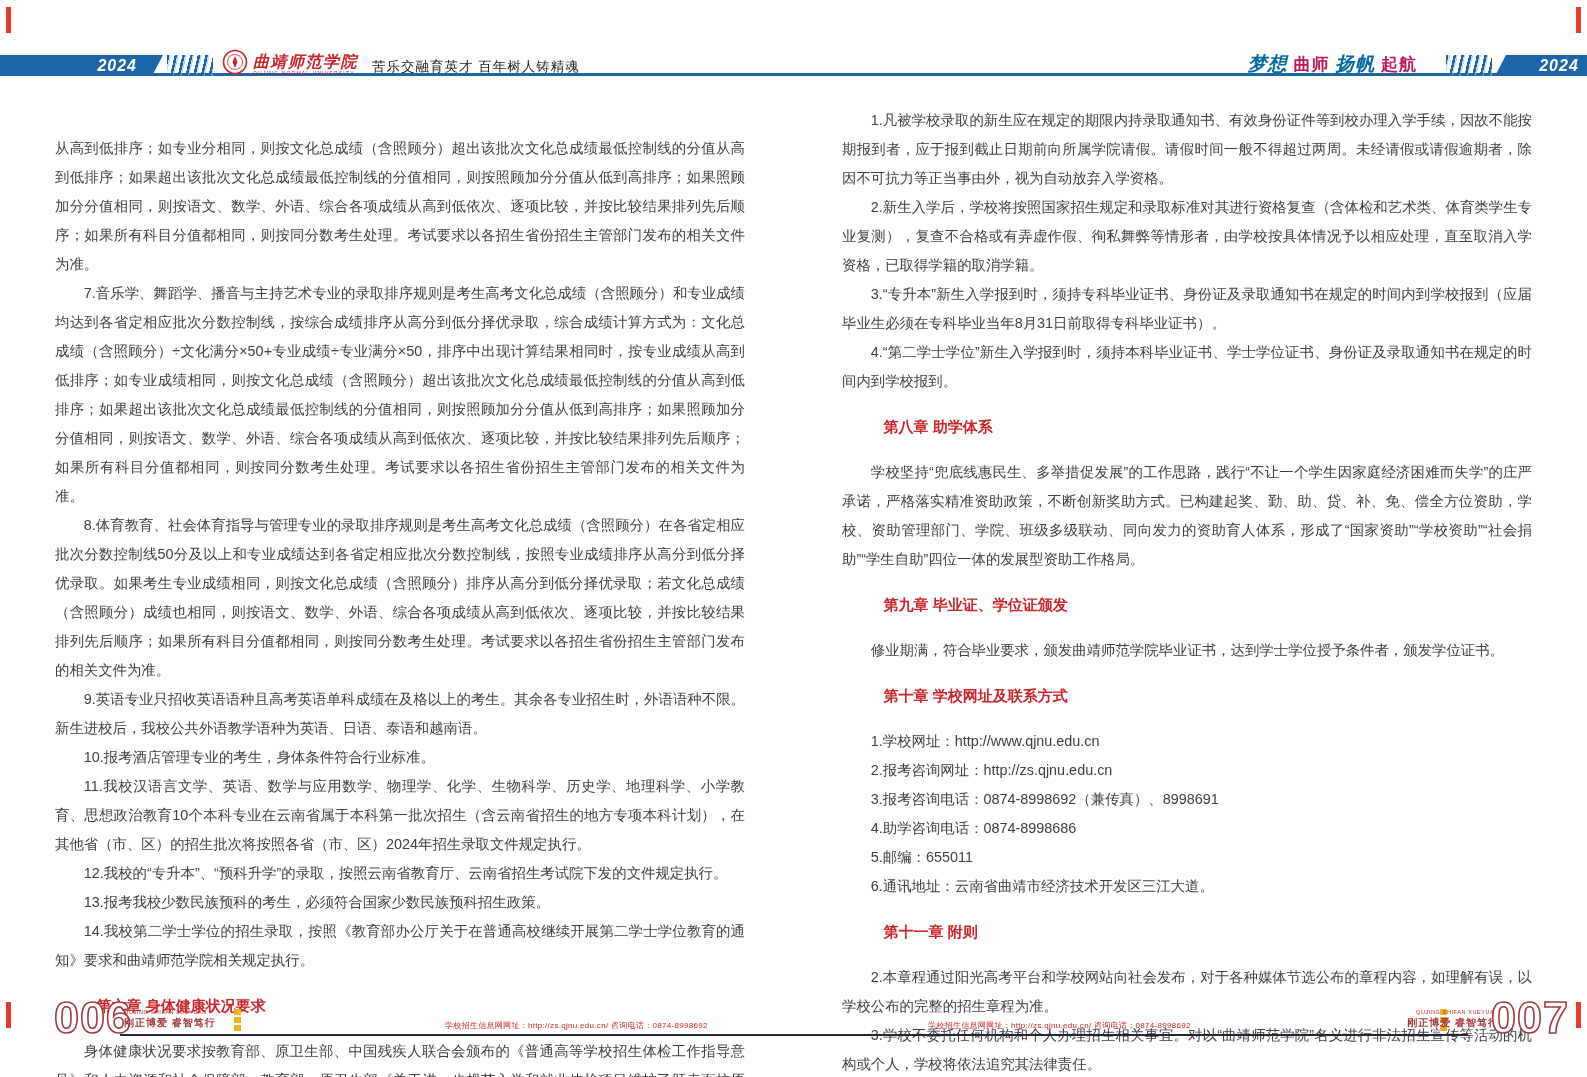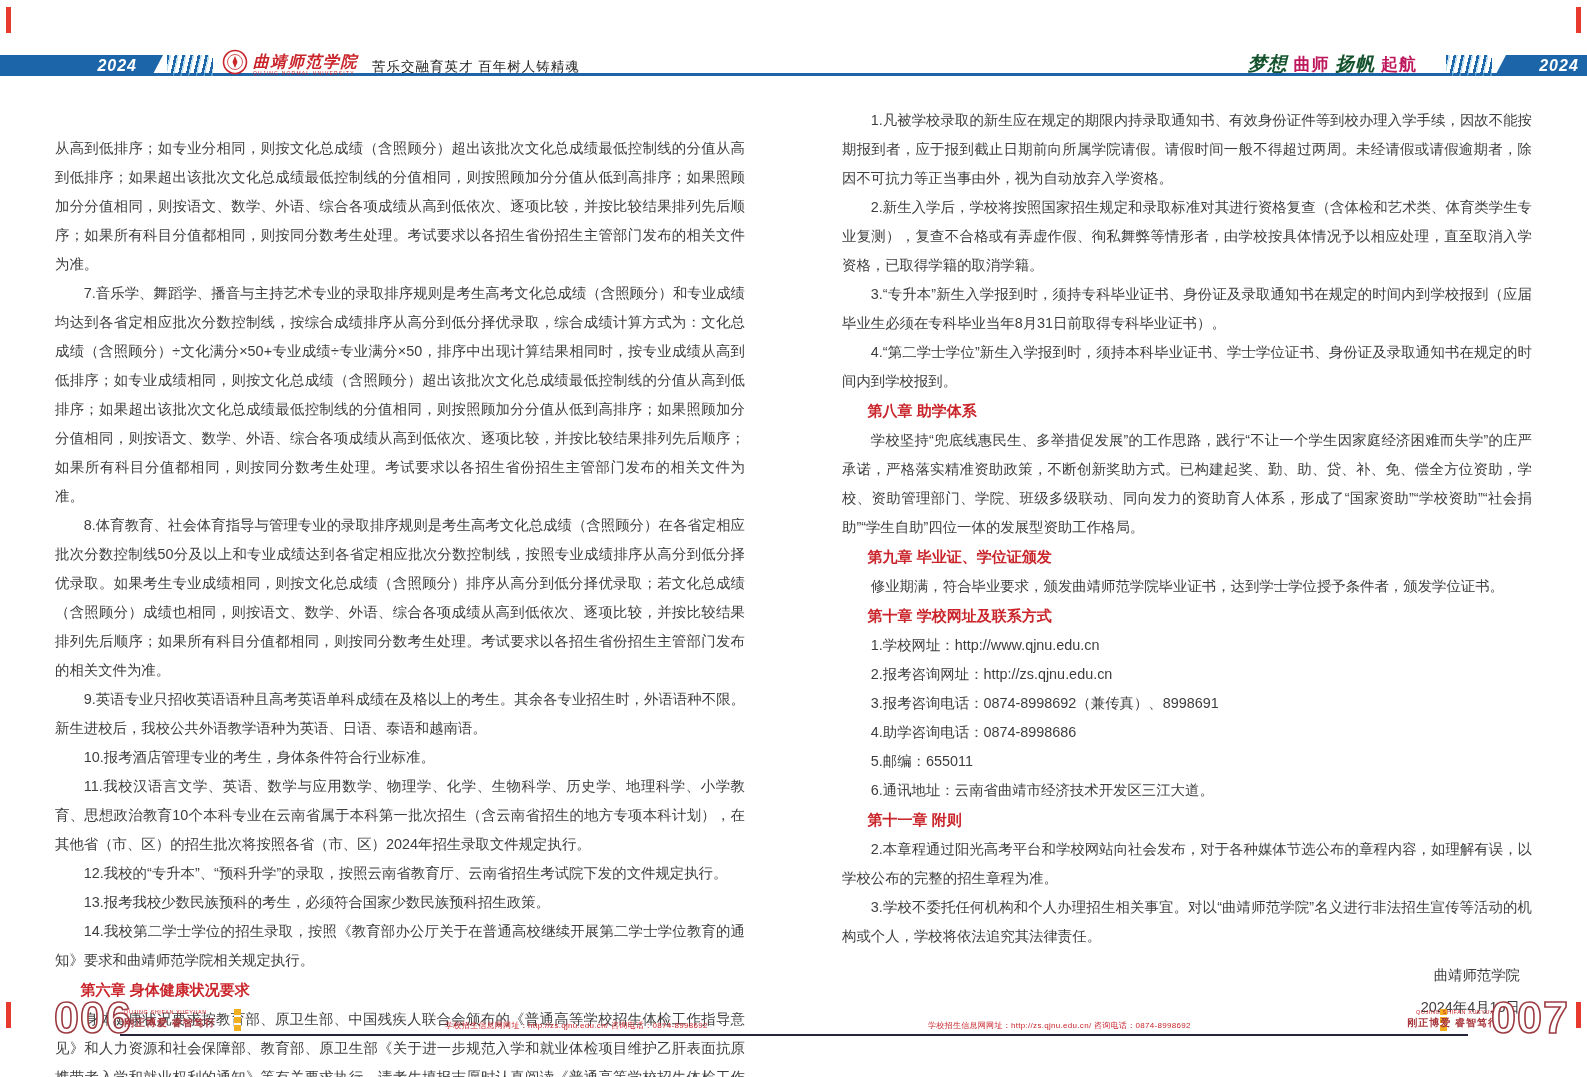--- a/index.html
+++ b/index.html
@@ -33,37 +33,37 @@
     font-family:"Liberation Serif","DejaVu Serif",serif;
     color:#c9252b;font-size:16px;font-weight:bold;letter-spacing:1.5px;line-height:17px;font-style:italic;
   }
   .logo-text .en{color:#c9252b;font-size:5px;letter-spacing:1.2px;line-height:6px;}
   .header-slogan{
     position:absolute;left:372px;top:58px;font-size:13.5px;font-weight:normal;color:#1d1d1d;letter-spacing:1px;
   }
   .right-phrase{
     position:absolute;right:206px;top:51px;font-size:17px;font-weight:bold;letter-spacing:1px;white-space:nowrap;
   }
-  .right-phrase .red{color:#14532d;font-family:Liberation Mono, monospace;font-style:italic;font-size:19px;}
+  .right-phrase .red{color:#0369a1;font-family:Liberation Mono, monospace;font-style:italic;font-size:19px;}
   .right-phrase .dark{color:#be185d;}
   
   .mark{position:absolute;width:5px;height:26px;background:#e8392e;}
   .mark.tl{left:6px;top:7px;}   .mark.tr{left:1576px;top:7px;}
   .mark.bl{left:6px;top:1002px;}.mark.br{left:1576px;top:1002px;}
   
   .col{
     position:absolute;top:106px;width:690px;color:#3e3e3e;
     font-size:14.4px;line-height:29px;text-align:justify;
   }
   .col-left{left:55px;}
   .col-right{left:842px;}
   .para{margin:0;text-indent:2em;}
   .para.first{text-indent:0;margin-top:28px;}
   .chapter{
-    margin:0;text-indent:1.7em;color:#c9252b;font-weight:bold;font-size:15px;line-height:30px;
+    margin:16px;text-indent:1.7em;color:#c9252b;font-weight:bold;font-size:15px;line-height:30px;
   }
   .para.sig{text-align:right;text-indent:0;padding-right:12px;line-height:32px;}
   .para.sig.gap{margin-top:8px;}
   
   .footer-rule{position:absolute;left:120px;top:1034px;width:1348px;height:2px;background:#24243c;}
   .pageno{
     position:absolute;top:1000px;font-size:45px;font-weight:bold;letter-spacing:1px;
     color:#ffffff;-webkit-text-stroke:1.6px #9c3a40;line-height:36px;
   }
   .pageno.left{left:54px;}

